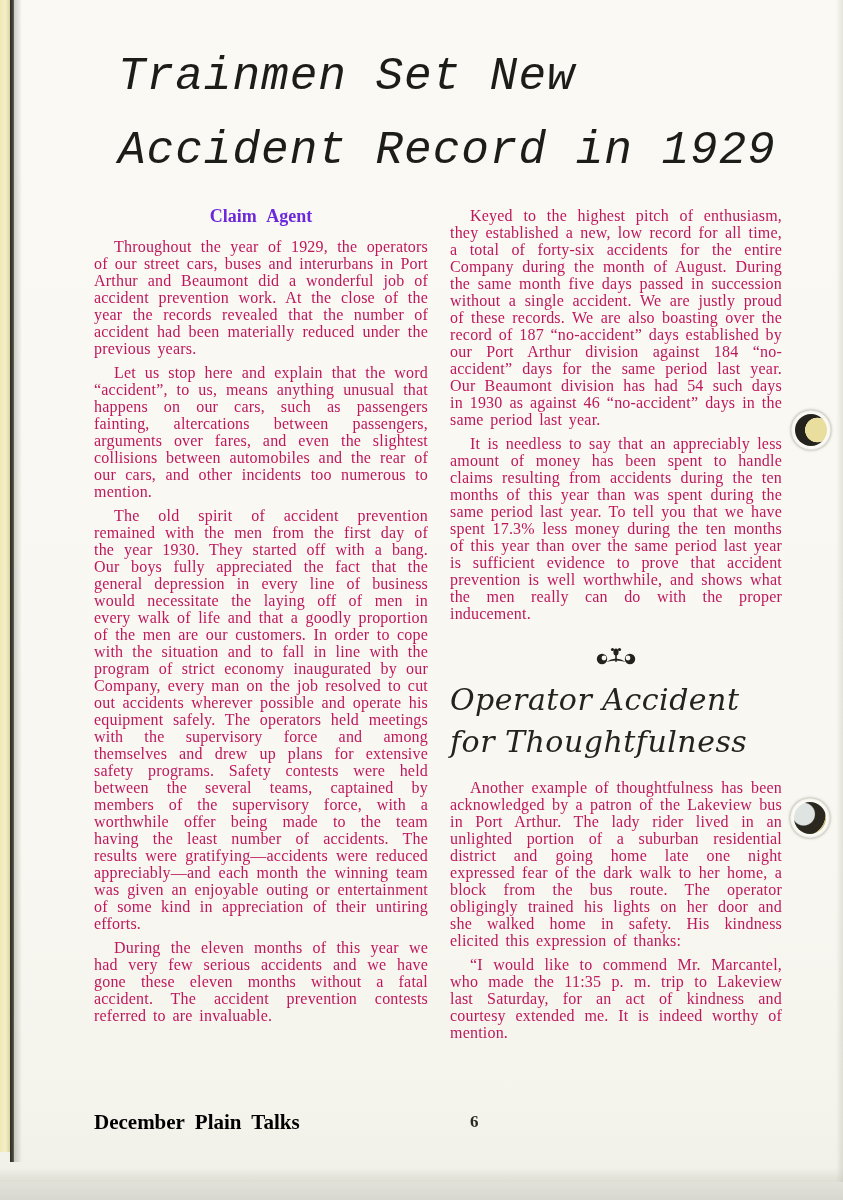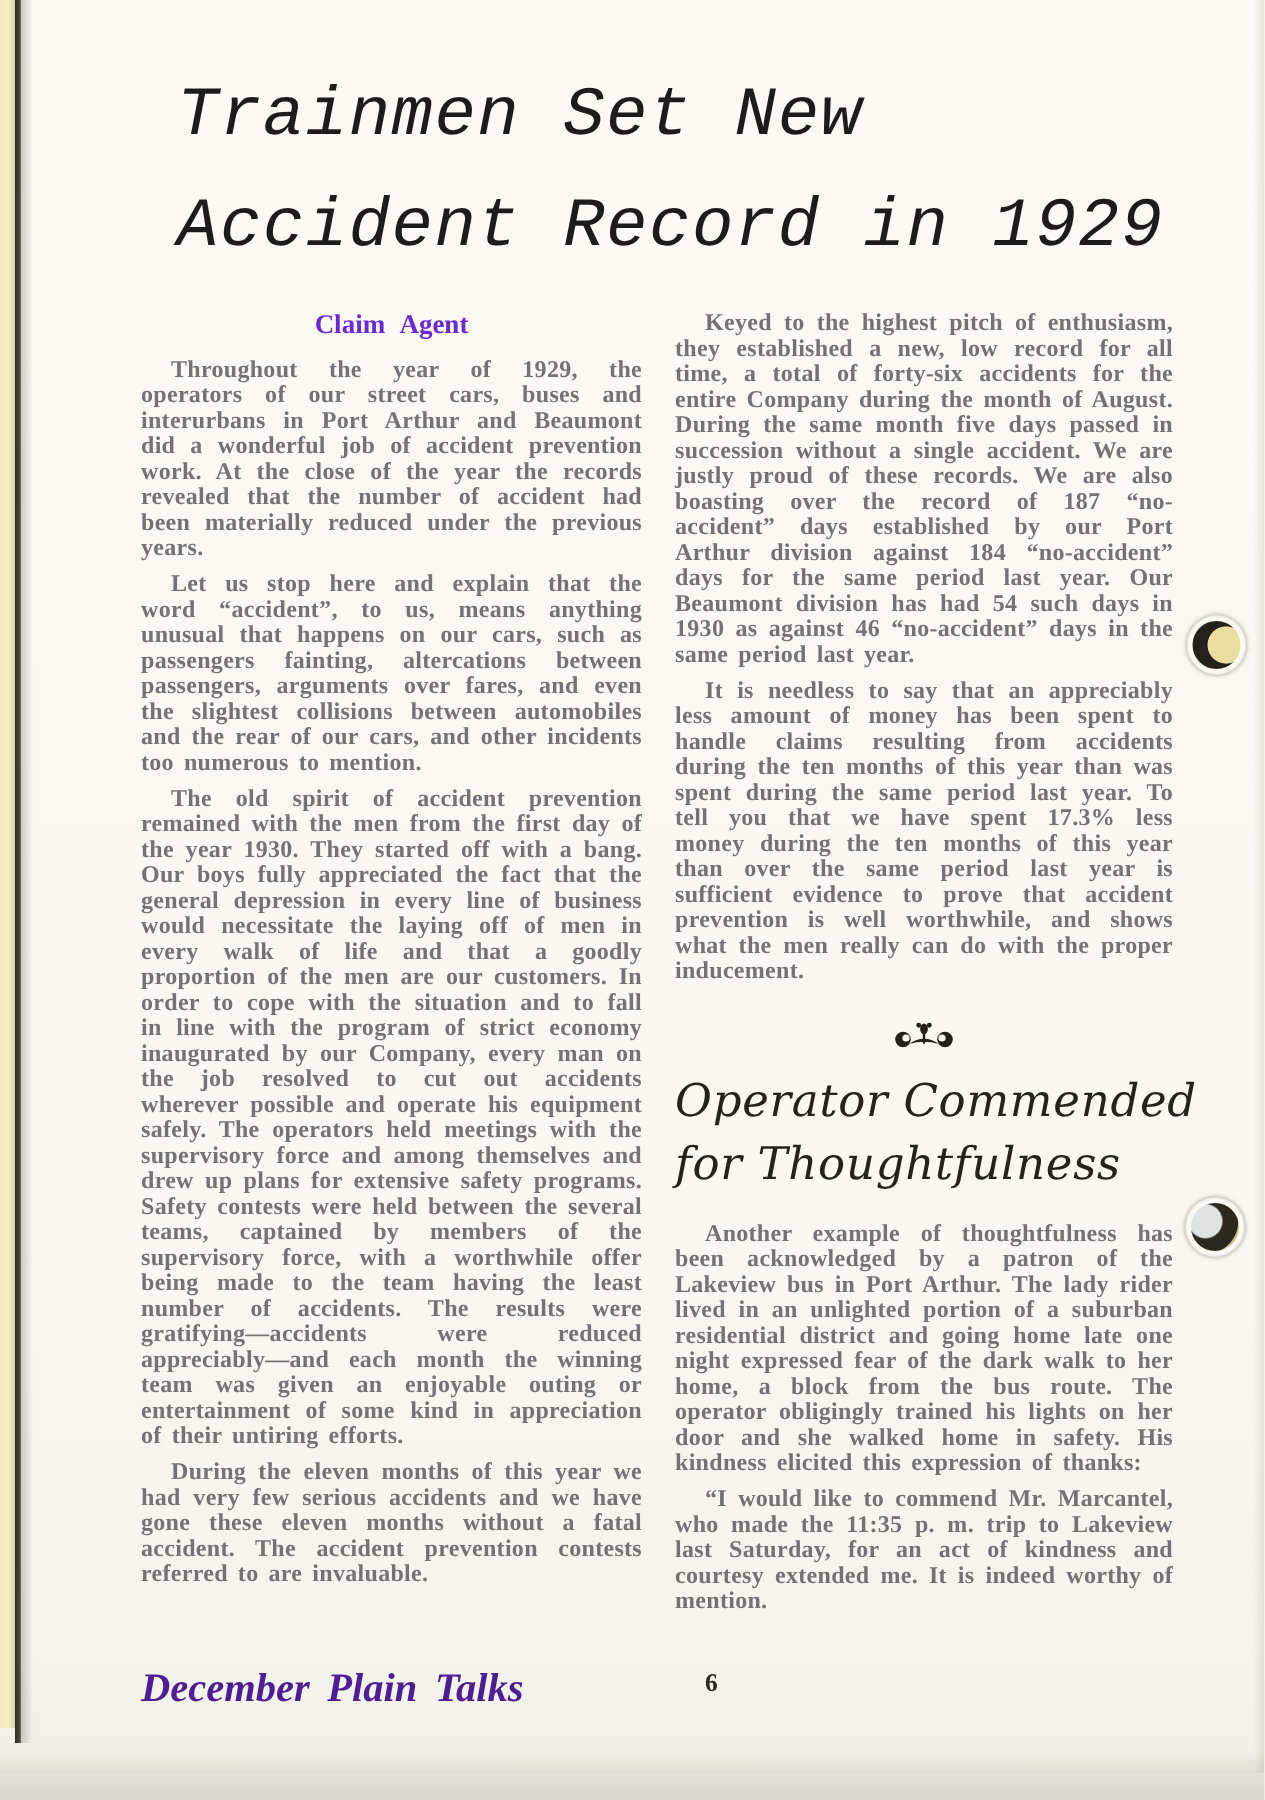--- a/index.html
+++ b/index.html
@@ -62,35 +62,35 @@
   }
   
   .col{position:absolute;font-size:16px;line-height:17px;}
   .col1{left:94px;top:204px;width:334px;}
   .col2{left:450px;top:207px;width:332px;}
   .byline{text-align:center;margin-bottom:10px;}
   .byline .name{font-weight:bold;font-size:19px;word-spacing:7px;line-height:24px;}
   .byline .role{font-weight:bold;font-size:18px;word-spacing:6px;line-height:24px;color:#6d28d9;}
   p.body-par{
     margin:0 0 7px 0;text-align:justify;text-indent:20px;
-    word-spacing:2.5px;letter-spacing:.2px;font-weight:bold;
-    color:#737373;
+    word-spacing:2.5px;letter-spacing:.2px;font-weight:normal;
+    color:#be185d;
   }
   
   .ornament-wrap{width:100%;text-align:center;margin:22px 0 8px 0;}
   .subhead{
     font-family:"DejaVu Serif", serif;font-style:italic;font-weight:500;
     font-size:30px;line-height:42px;color:#24241f;letter-spacing:.5px;
     margin:2px 0 16px 0;white-space:nowrap;
   }
   
   .footer{position:absolute;left:94px;top:1110px;width:690px;height:30px;}
   .pub-name{
     position:absolute;left:0;top:0;
-    font-style:italic;font-weight:bold;font-size:27px;word-spacing:5px;color:#4c1d95;
+    font-weight:bold;font-size:21px;word-spacing:5px;color:#000000;
   }
   .page-num{
     position:absolute;left:376px;top:2px;
     font-weight:bold;font-size:17px;color:#2a2922;
   }
 </style>
 </head>
 <body>
 
 <div class="paper"></div>
@@ -138,21 +138,21 @@
         <path d="M13 18 Q23 11 33 18 Q23 15 13 18 Z"></path>
         <ellipse cx="23" cy="8" rx="2.6" ry="3.6"></ellipse>
         <circle cx="19.5" cy="5.5" r="1.6"></circle>
         <circle cx="26.5" cy="5.5" r="1.6"></circle>
         <rect x="22.2" y="10" width="1.6" height="8" rx="0.8"></rect>
       </g>
     </svg>
   </div>
 
   <div class="subhead">
-    <div>Operator Commended</div>
+    <div>Operator Accident</div>
     <div>for Thoughtfulness</div>
   </div>
 
   <p class="body-par">Another example of thoughtfulness has been acknowledged by a patron of the Lakeview bus in Port Arthur. The lady rider lived in an unlighted portion of a suburban residential district and going home late one night expressed fear of the dark walk to her home, a block from the bus route.  The operator obligingly trained his lights on her door and she walked home in safety.  His kindness elicited this expression of thanks:</p>
   <p class="body-par">“I would like to commend Mr. Marcantel, who made the 11:35 p. m. trip to Lakeview last Saturday, for an act of kindness and courtesy extended me. It is indeed worthy of mention.</p>
 </div>
 
 <div class="footer">
   <span class="pub-name">December Plain Talks</span>
   <span class="page-num">6</span>

